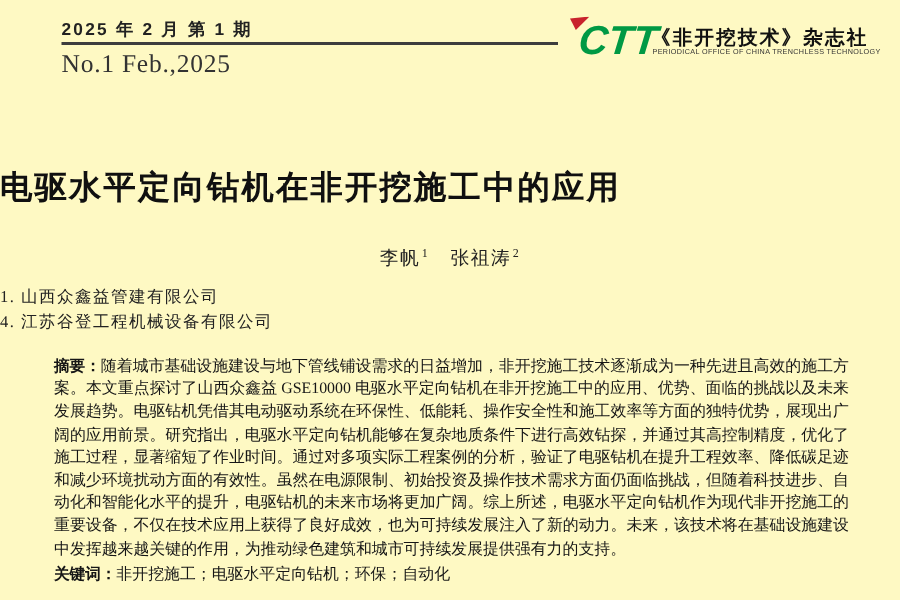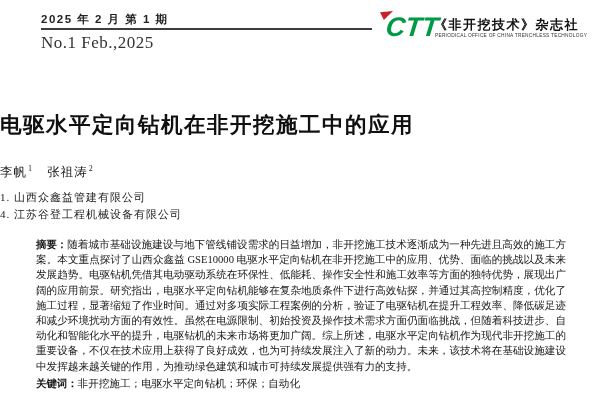--- a/index.html
+++ b/index.html
@@ -9,21 +9,21 @@
   }
   * { margin: 0; padding: 0; box-sizing: border-box; }
   html, body { background: #e8e8e8; }
   body { font-family: "Liberation Serif", "DejaVu Serif", serif; color: var(--ink); }
 
   .page {
     position: relative;
     width: 600px;
     height: 400px;
     margin: 0 auto;
-    background: #ffffff;
+    background: #fef9c3;
     overflow: hidden;
   }
 
   
   .issue-cn {
     position: absolute; left: 41px; top: 12px;
     font-family: "Liberation Sans", "DejaVu Sans", sans-serif;
     font-weight: bold; font-size: 11.5px; letter-spacing: 1.5px; color: #222;
   }
   .header-rule {
@@ -68,21 +68,21 @@
 
   
   .paper-title {
     position: absolute; left: 0; top: 110px; width: 100%;
     text-align: left;
     font-weight: bold; font-size: 21.5px; letter-spacing: 1.5px;
     color: #101010;
   }
   .authors {
     position: absolute; left: 0; top: 164px; width: 100%;
-    font-size: 12.5px; color: #222; letter-spacing: 1px;
+    text-align: center; font-size: 12.5px; color: #222; letter-spacing: 1px;
   }
   .authors sup { font-size: 8px; margin-left: 1px; }
   .author + .author { margin-left: 10px; }
   .affiliation {
     position: absolute; left: 0; width: 100%;
     text-align: left; font-size: 11px; color: #222; letter-spacing: 1px;
   }
   .affiliation.a1 { top: 190px; }
   .affiliation.a2 { top: 207px; }
 

